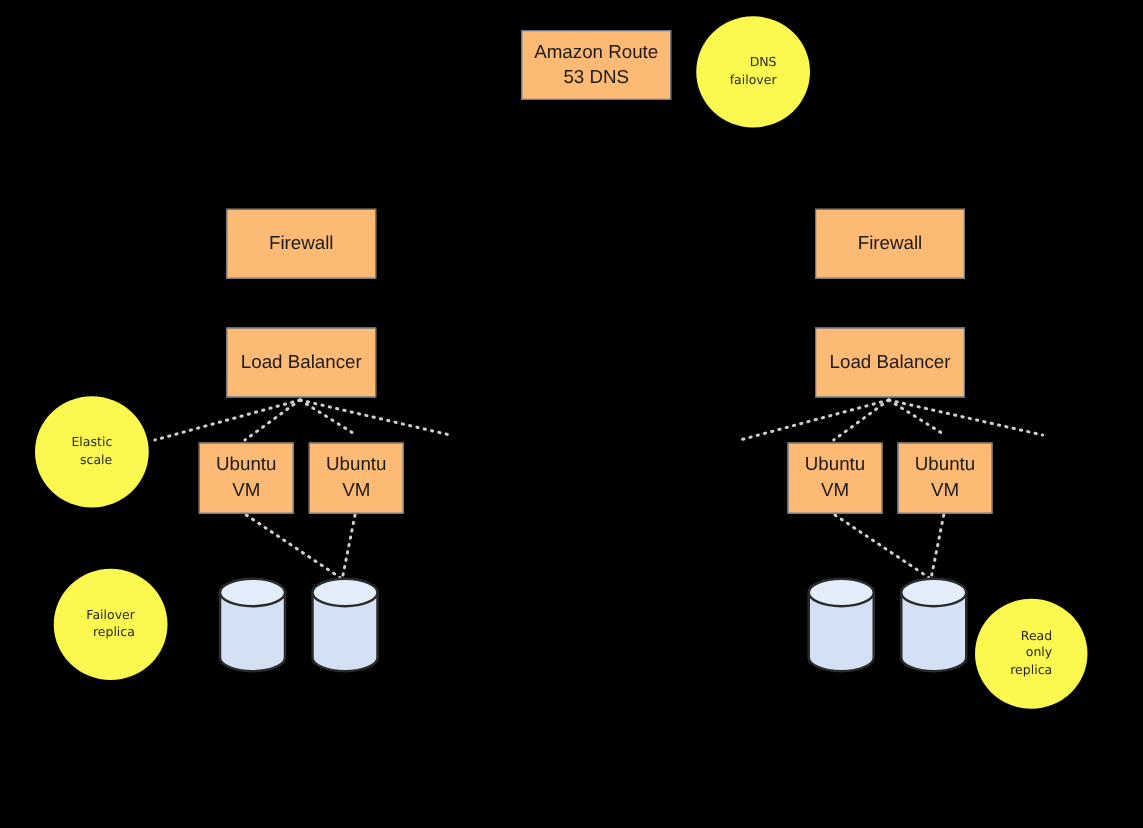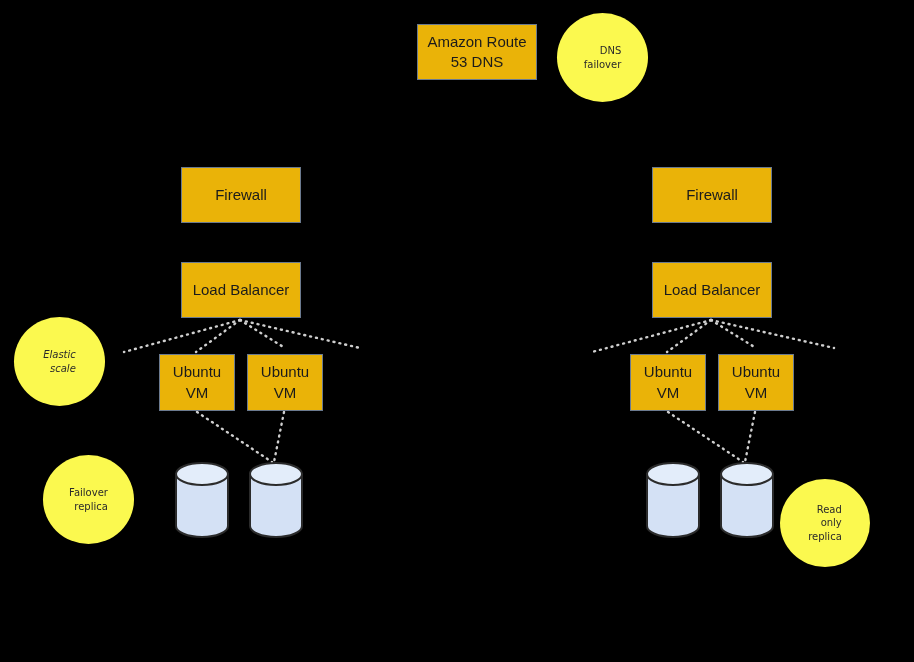--- a/index.html
+++ b/index.html
@@ -24,21 +24,21 @@
     top: 0;
     width: 914px;
     height: 662px;
     pointer-events: none;
   }
   .node {
     position: absolute;
     box-sizing: border-box;
   }
   .box {
-    background: #eab308;
+    background: #fdba74;
     border: 1px solid #6b7a8f;
     display: flex;
     align-items: center;
     justify-content: center;
     text-align: center;
     color: #1b1b1b;
     font-size: 15px;
     line-height: 1.35;
     white-space: pre-line;
     font-family: "Liberation Sans", sans-serif;
@@ -113,21 +113,21 @@
     </svg>
   </div>
 
   <div class="cylinder" style="left:249px; top:462px;">
     <svg width="54" height="76" viewBox="0 0 54 76" xmlns="http://www.w3.org/2000/svg">
       <path d="M 1 12 L 1 64 A 26 11 0 0 0 53 64 L 53 12 Z" fill="#d4e1f5" stroke="#2b2b2b" stroke-width="2"></path>
       <ellipse cx="27" cy="12" rx="26" ry="11" fill="#e3edfa" stroke="#2b2b2b" stroke-width="2"></ellipse>
     </svg>
   </div>
 
-  <div class="node circle" style="left:14px; top:317px; width:91px; height:89px;font-style:italic;">Elastic
+  <div class="node circle" style="left:28px; top:317px; width:91px; height:89px;">Elastic
 scale</div>
 
   <div class="node circle" style="left:43px; top:455px; width:91px; height:89px;">Failover
 replica</div>
 
   <div class="node box" style="left:652px; top:167px; width:120px; height:56px;">Firewall</div>
 
   <div class="node box" style="left:652px; top:262px; width:120px; height:56px;">Load Balancer</div>
 
   <div class="node box" style="left:630px; top:354px; width:76px; height:57px;">Ubuntu

